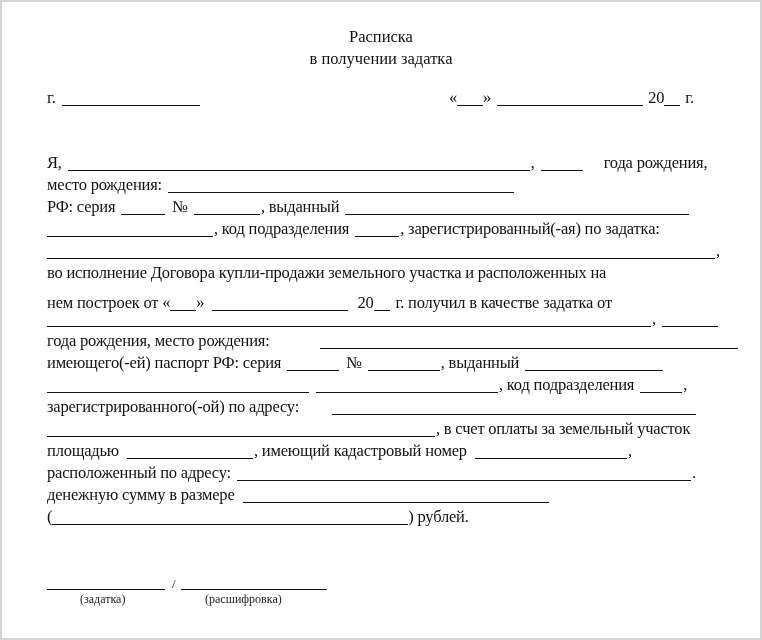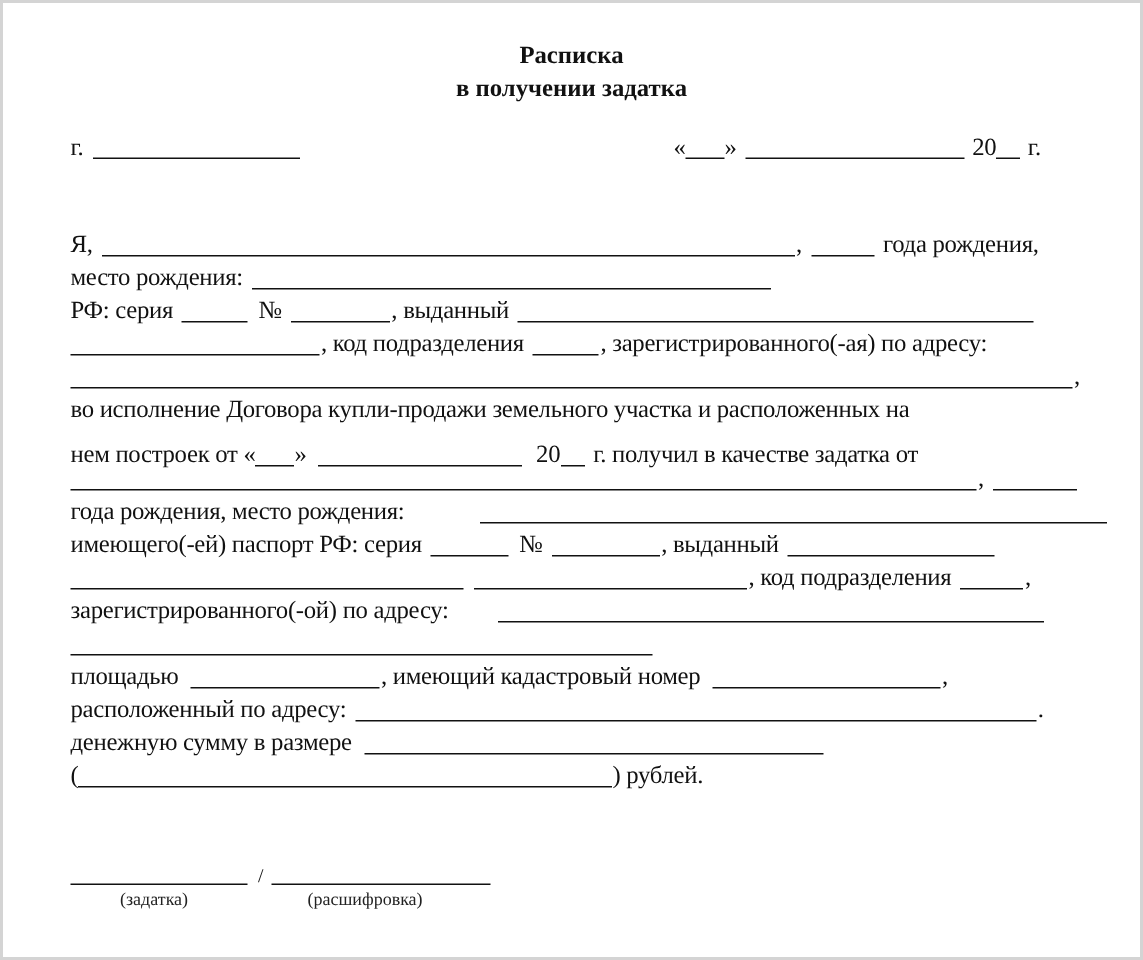--- a/index.html
+++ b/index.html
@@ -1,19 +1,19 @@
 <!DOCTYPE html>
 <html><head>
 <meta charset="utf-8">
 <style>
   html,body{margin:0;padding:0;background:#fff;}
   body{width:762px;height:640px;position:relative;overflow:hidden;}
   .page{position:absolute;left:0;top:0;width:758px;height:636px;border:2px solid #d4d4d4;border-right-width:2px;background:#fff;}
   .t{position:absolute;font-family:"Liberation Serif",serif;color:#111;white-space:nowrap;}
-  .title{left:0;width:762px;text-align:center;font-weight:bold;font-size:16.5px;}
+  .title{left:0;width:762px;text-align:center;font-weight:normal;font-size:16.5px;}
   .line{position:absolute;left:47px;height:20px;display:flex;align-items:flex-end;font-family:"Liberation Serif",serif;font-size:16.5px;color:#111;white-space:nowrap;letter-spacing:-0.2px;}
   .line span{display:inline-block;}
   .b{border-bottom:1px solid #111;height:15px;margin:0 1px 2px 1px;}
   .sm{font-size:12px;font-family:"Liberation Serif",serif;color:#222;position:absolute;white-space:nowrap;}
 </style>
 </head>
 <body>
 
 <div class="page"></div>
 
@@ -32,42 +32,42 @@
   <span style="margin-left:4px;">20</span>
   <span class="b" style="width:16px;margin:0 0 2px 0;"></span>
   <span style="margin-left:5px;">г.</span>
 </div>
 
 <div class="line" style="top:153px;">
   <span>Я,</span>
   <span class="b" style="width:462px;margin-left:6px;"></span>
   <span>,</span>
   <span class="b" style="width:42px;margin-left:6px;"></span>
-  <span style="margin-left:5px;">года рождения,</span>
+  <span style="margin-left:20px;">года рождения,</span>
 </div>
 
 <div class="line" style="top:175px;">
   <span>место рождения:</span>
   <span class="b" style="width:346px;margin-left:6px;"></span>
 </div>
 
 <div class="line" style="top:197px;">
   <span>РФ: серия</span>
   <span class="b" style="width:44px;margin-left:6px;"></span>
   <span style="margin-left:6px;">№</span>
   <span class="b" style="width:66px;margin-left:6px;"></span>
   <span>, выданный</span>
   <span class="b" style="width:344px;margin-left:6px;"></span>
 </div>
 
 <div class="line" style="top:219px;">
   <span class="b" style="width:166px;margin-left:0;"></span>
   <span>, код подразделения</span>
   <span class="b" style="width:44px;margin-left:6px;"></span>
-  <span>, зарегистрированного(-ая) по адресу:</span>
+  <span>, зарегистрированный(-ая) по задатка:</span>
 </div>
 
 <div class="line" style="top:241px;">
   <span class="b" style="width:668px;margin-left:0;"></span>
   <span>,</span>
 </div>
 
 <div class="line" style="top:263px;">
   <span>во исполнение Договора купли-продажи земельного участка и расположенных на</span>
 </div>
@@ -111,20 +111,21 @@
   <span>,</span>
 </div>
 
 <div class="line" style="top:397px;gap:27px;">
   <span>зарегистрированного(-ой) по адресу:</span>
   <span class="b" style="width:364px;margin-left:6px;"></span>
 </div>
 
 <div class="line" style="top:419px;">
   <span class="b" style="width:388px;margin-left:0;"></span>
+  <span>, в счет оплаты за земельный участок</span>
 </div>
 
 <div class="line" style="top:441px;">
   <span>площадью</span>
   <span class="b" style="width:126px;margin-left:8px;"></span>
   <span>, имеющий кадастровый номер</span>
   <span class="b" style="width:152px;margin-left:8px;"></span>
   <span>,</span>
 </div>
 

